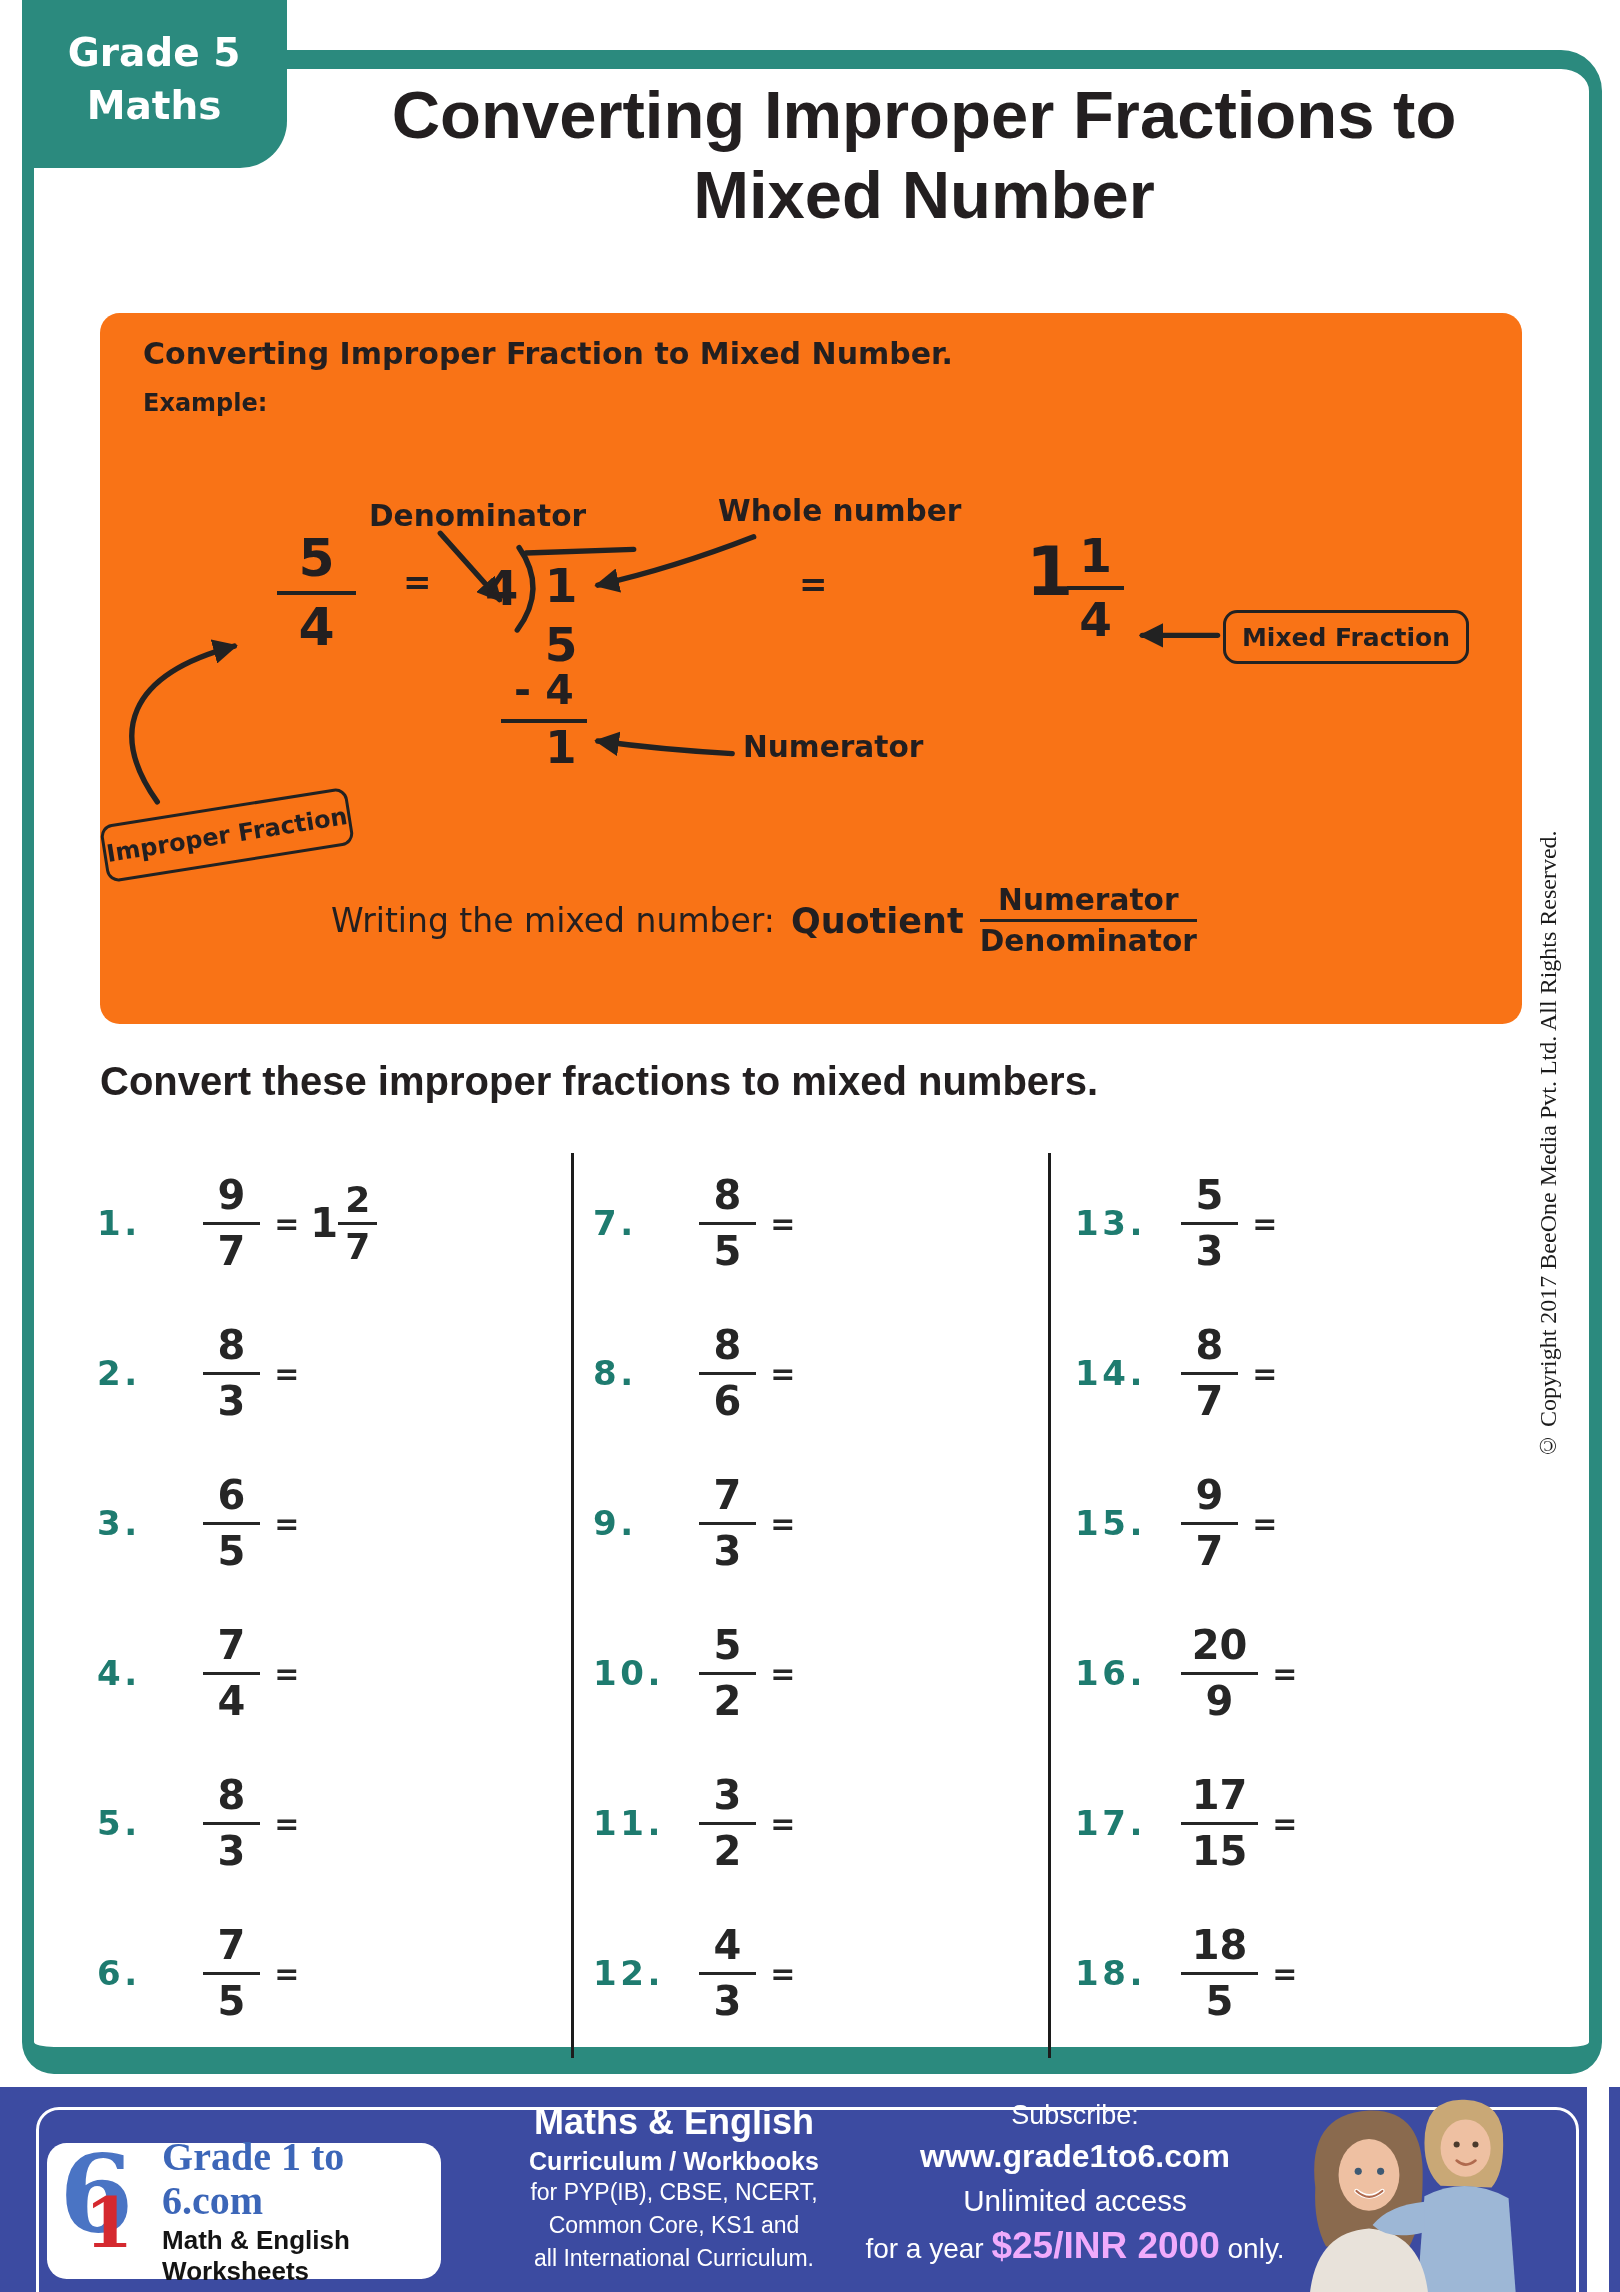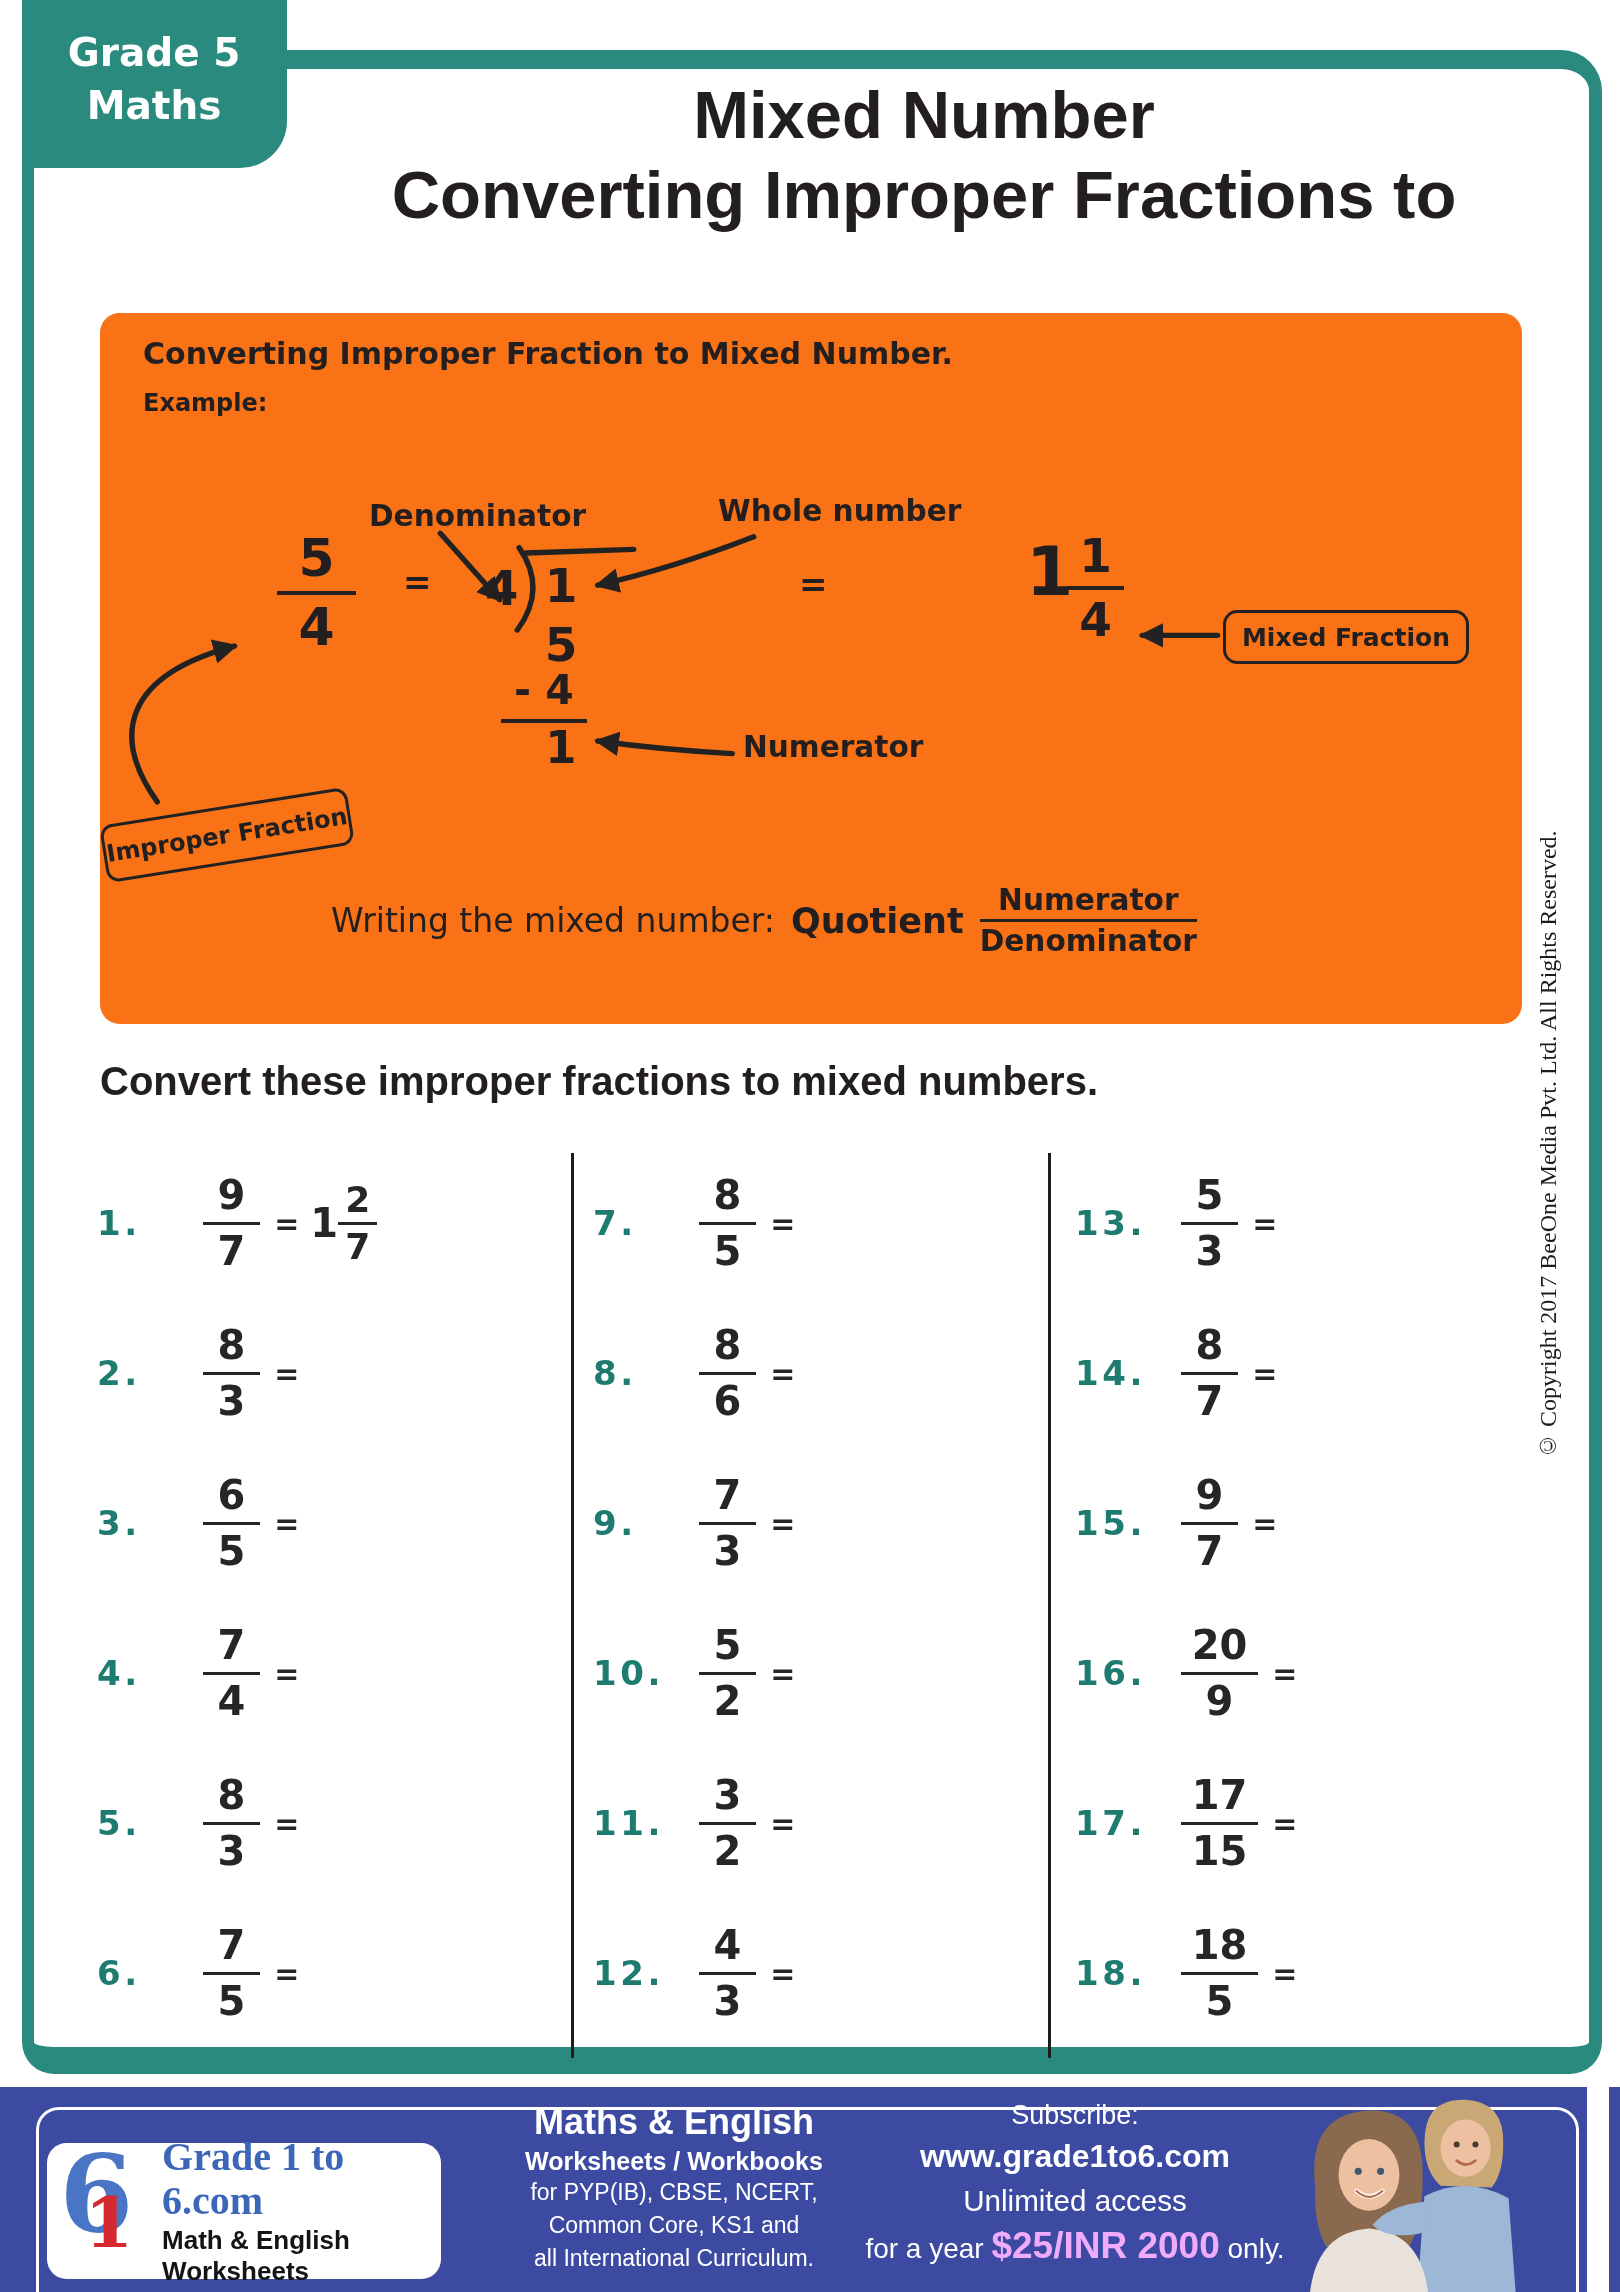--- a/index.html
+++ b/index.html
@@ -110,22 +110,22 @@
 
 <div class="page">
 
   <div class="frame"></div>
   <div class="badge">
     <div>Grade 5</div>
     <div>Maths</div>
   </div>
 
   <div class="title">
+    <div>Converting Improper Fractions to</div>
     <div>Mixed Number</div>
-    <div>Converting Improper Fractions to</div>
   </div>
 
   <div class="exbox">
     <svg class="exsvg" viewBox="0 0 1588 794">
       <defs>
         <marker id="ah" viewBox="0 0 10 10" refX="8.5" refY="5" markerWidth="4.6" markerHeight="4.6" orient="auto">
           <path d="M0,0 L10,5 L0,10 z" fill="#222"></path>
         </marker>
       </defs>
       <g stroke="#222" stroke-width="6" fill="none" stroke-linecap="round">
@@ -356,21 +356,21 @@
         <span class="l1">1</span>
       </div>
       <div class="ltext">
         <div class="lsite">Grade 1 to 6.com</div>
         <div class="ltag">Math &amp; English Worksheets</div>
       </div>
     </div>
 
     <div class="fcenter">
       <div class="fc-title">Maths &amp; English</div>
-      <div class="fc-sub">Worksheets / Workbooks</div>
+      <div class="fc-sub">Curriculum / Workbooks</div>
       <div class="fc-line first">for PYP(IB), CBSE, NCERT,</div>
       <div class="fc-line">Common Core, KS1 and</div>
       <div class="fc-line">all International Curriculum.</div>
     </div>
 
     <div class="fsub">
       <div class="fs-label">Subscribe:</div>
       <div class="fs-url">www.grade1to6.com</div>
       <div class="fs-access">Unlimited access</div>
       <div class="fs-price-line">

